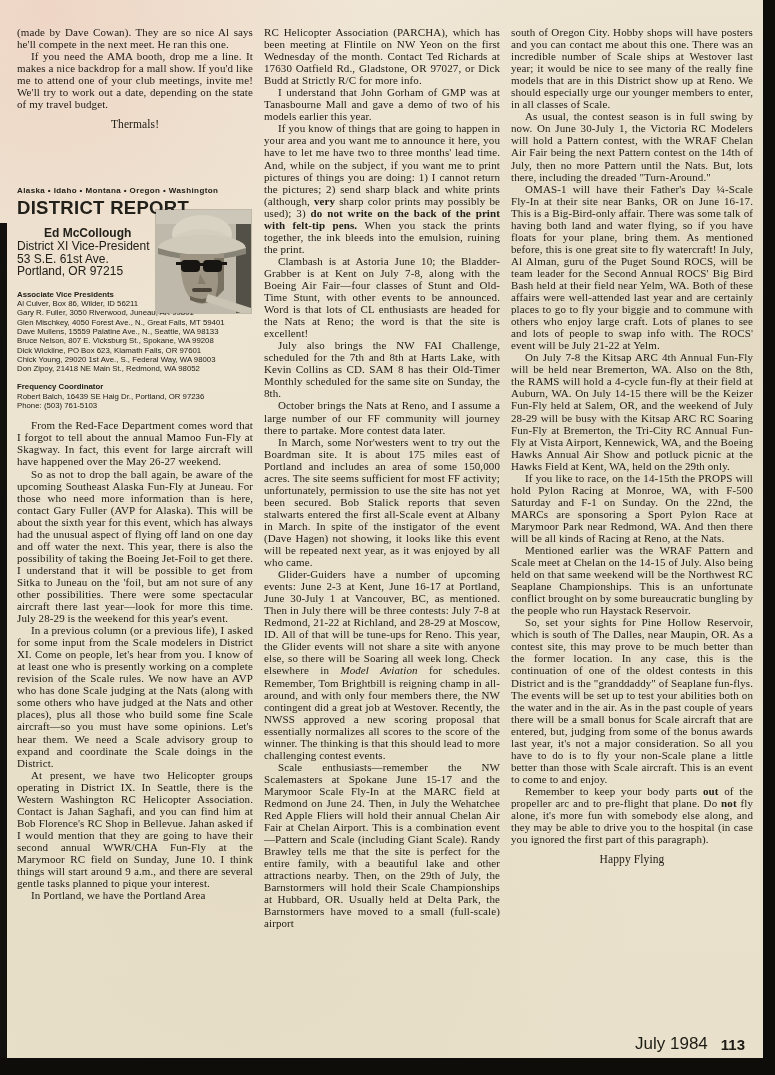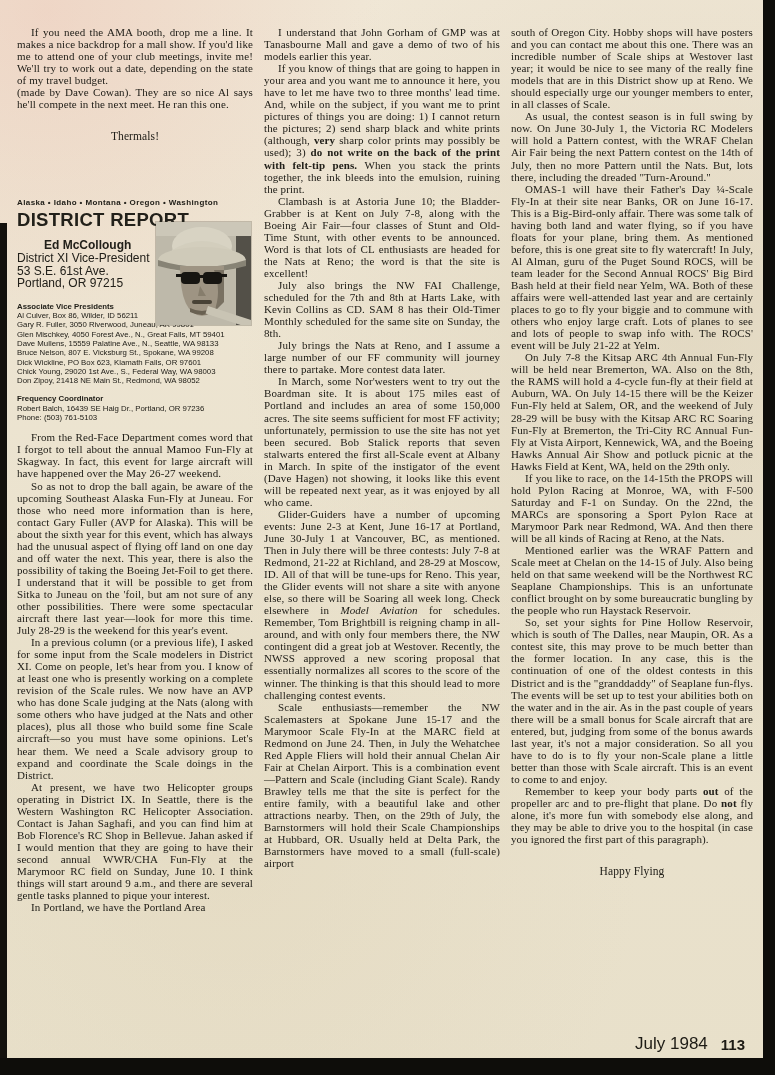--- a/index.html
+++ b/index.html
@@ -17,21 +17,21 @@
   .edge-right{position:absolute;right:0;top:0;bottom:0;width:12px;background:#0e0d0a;}
   .edge-bottom{position:absolute;left:0;right:0;bottom:0;height:17px;background:#0e0d0a;}
 
   .content{position:absolute;left:17px;top:26px;right:27px;display:flex;gap:11px;}
   .col{width:236px;flex:0 0 auto;}
   .col.c3{width:242px;}
 
   .para{margin:0;text-align:justify;font-size:11px;line-height:12.05px;letter-spacing:0.1px;}
   .para.indent{text-indent:14px;}
   .para.noindent{text-indent:0;}
-  .para.center{text-align:center;text-indent:0;margin-top:20px;font-size:11.5px;}
+  .para.center{text-align:center;text-indent:0;margin-top:8px;font-size:11.5px;}
   .para b{font-weight:bold;}
   .para i{font-style:italic;}
 
   .district-header{position:relative;margin-top:56px;}
   .states{font-family:Liberation Sans, sans-serif;font-weight:bold;font-size:8px;letter-spacing:0.4px;}
   .xi{font-family:"Liberation Sans", sans-serif;font-weight:bold;font-size:42px;line-height:1.0;margin-top:5px;letter-spacing:1px;}
   .dr{font-family:"Liberation Sans", sans-serif;font-weight:bold;font-size:18.5px;letter-spacing:0.3px;margin-top:2px;}
   .officer{font-family:"Liberation Sans", sans-serif;font-size:12px;line-height:12.6px;margin-top:8px;}
   .officer .name{font-weight:bold;padding-left:27px;}
 
@@ -50,22 +50,22 @@
 </style>
 </head>
 <body>
 
 <div class="page">
 
   <div class="content">
 
     <div class="col c1">
       <div>
+          <p class="para noindent">(made by Dave Cowan). They are so nice Al says he'll compete in the next meet. He ran this one.</p>
           <p class="para indent">If you need the AMA booth, drop me a line. It makes a nice backdrop for a mall show. If you'd like me to attend one of your club meetings, invite me! We'll try to work out a date, depending on the state of my travel budget.</p>
-          <p class="para noindent">(made by Dave Cowan). They are so nice Al says he'll compete in the next meet. He ran this one.</p>
           <p class="para center">Thermals!</p>
         </div>
 
       <div class="district-header">
         <div class="states">Alaska  •  Idaho  •  Montana  •  Oregon  •  Washington</div>
         <div class="dr">DISTRICT REPORT</div>
 
         <div class="officer">
           <div class="name">Ed McCollough</div>
           <div>District XI Vice-President</div>
@@ -130,25 +130,26 @@
       <div class="col1-body">
           <p class="para indent">From the Red-Face Department comes word that I forgot to tell about the annual Mamoo Fun-Fly at Skagway. In fact, this event for large aircraft will have happened over the May 26-27 weekend.</p>
           <p class="para indent">So as not to drop the ball again, be aware of the upcoming Southeast Alaska Fun-Fly at Juneau. For those who need more information than is here, contact Gary Fuller (AVP for Alaska). This will be about the sixth year for this event, which has always had the unusual aspect of flying off land on one day and off water the next. This year, there is also the possibility of taking the Boeing Jet-Foil to get there. I understand that it will be possible to get from Sitka to Juneau on the 'foil, but am not sure of any other possibilities. There were some spectacular aircraft there last year—look for more this time. July 28-29 is the weekend for this year's event.</p>
           <p class="para indent">In a previous column (or a previous life), I asked for some input from the Scale modelers in District XI. Come on people, let's hear from you. I know of at least one who is presently working on a complete revision of the Scale rules. We now have an AVP who has done Scale judging at the Nats (along with some others who have judged at the Nats and other places), plus all those who build some fine Scale aircraft—so you must have some opinions. Let's hear them. We need a Scale advisory group to expand and coordinate the Scale doings in the District.</p>
           <p class="para indent">At present, we have two Helicopter groups operating in District IX. In Seattle, there is the Western Washington RC Helicopter Association. Contact is Jahan Saghafi, and you can find him at Bob Florence's RC Shop in Bellevue. Jahan asked if I would mention that they are going to have their second annual WWR/CHA Fun-Fly at the Marymoor RC field on Sunday, June 10. I think things will start around 9 a.m., and there are several gentle tasks planned to pique your interest.</p>
           <p class="para indent">In Portland, we have the Portland Area</p>
         </div>
     </div>
 
     <div class="col c2">
+        <p class="para noindent">RC Helicopter Association (PARCHA), which has been meeting at Flintile on NW Yeon on the first Wednesday of the month. Contact Ted Richards at 17630 Oatfield Rd., Gladstone, OR 97027, or Dick Budd at Strictly R/C for more info.</p>
         <p class="para indent">I understand that John Gorham of GMP was at Tanasbourne Mall and gave a demo of two of his models earlier this year.</p>
         <p class="para indent">If you know of things that are going to happen in your area and you want me to announce it here, you have to let me have two to three months' lead time. And, while on the subject, if you want me to print pictures of things you are doing: 1) I cannot return the pictures; 2) send sharp black and white prints (although, <b>very</b> sharp color prints may possibly be used); 3) <b>do not write on the back of the print with felt-tip pens.</b> When you stack the prints together, the ink bleeds into the emulsion, ruining the print.</p>
         <p class="para indent">Clambash is at Astoria June 10; the Bladder-Grabber is at Kent on July 7-8, along with the Boeing Air Fair—four classes of Stunt and Old-Time Stunt, with other events to be announced. Word is that lots of CL enthusiasts are headed for the Nats at Reno; the word is that the site is excellent!</p>
         <p class="para indent">July also brings the NW FAI Challenge, scheduled for the 7th and 8th at Harts Lake, with Kevin Collins as CD. SAM 8 has their Old-Timer Monthly scheduled for the same site on Sunday, the 8th.</p>
-        <p class="para indent">July brings the Nats at Reno, and I assume a large number of our FF community will journey there to partake. More contest data later.</p>
+        <p class="para indent">October brings the Nats at Reno, and I assume a large number of our FF community will journey there to partake. More contest data later.</p>
         <p class="para indent">In March, some Nor'westers went to try out the Boardman site. It is about 175 miles east of Portland and includes an area of some 150,000 acres. The site seems sufficient for most FF activity; unfortunately, permission to use the site has not yet been secured. Bob Stalick reports that seven stalwarts entered the first all-Scale event at Albany in March. In spite of the instigator of the event (Dave Hagen) not showing, it looks like this event will be repeated next year, as it was enjoyed by all who came.</p>
         <p class="para indent">Glider-Guiders have a number of upcoming events: June 2-3 at Kent, June 16-17 at Portland, June 30-July 1 at Vancouver, BC, as mentioned. Then in July there will be three contests: July 7-8 at Redmond, 21-22 at Richland, and 28-29 at Moscow, ID. All of that will be tune-ups for Reno. This year, the Glider events will not share a site with anyone else, so there will be Soaring all week long. Check elsewhere in <i>Model Aviation</i> for schedules. Remember, Tom Brightbill is reigning champ in all-around, and with only four members there, the NW contingent did a great job at Westover. Recently, the NWSS approved a new scoring proposal that essentially normalizes all scores to the score of the winner. The thinking is that this should lead to more challenging contest events.</p>
         <p class="para indent">Scale enthusiasts—remember the NW Scalemasters at Spokane June 15-17 and the Marymoor Scale Fly-In at the MARC field at Redmond on June 24. Then, in July the Wehatchee Red Apple Fliers will hold their annual Chelan Air Fair at Chelan Airport. This is a combination event—Pattern and Scale (including Giant Scale). Randy Brawley tells me that the site is perfect for the entire family, with a beautiful lake and other attractions nearby. Then, on the 29th of July, the Barnstormers will hold their Scale Championships at Hubbard, OR. Usually held at Delta Park, the Barnstormers have moved to a small (full-scale) airport</p>
       </div>
 
     <div class="col c3">
         <p class="para noindent">south of Oregon City. Hobby shops will have posters and you can contact me about this one. There was an incredible number of Scale ships at Westover last year; it would be nice to see many of the really fine models that are in this District show up at Reno. We should especially urge our younger members to enter, in all classes of Scale.</p>
         <p class="para indent">As usual, the contest season is in full swing by now. On June 30-July 1, the Victoria RC Modelers will hold a Pattern contest, with the WRAF Chelan Air Fair being the next Pattern contest on the 14th of July, then no more Pattern until the Nats. But, lots there, including the dreaded "Turn-Around."</p>
         <p class="para indent">OMAS-1 will have their Father's Day ¼-Scale Fly-In at their site near Banks, OR on June 16-17. This is a Big-Bird-only affair. There was some talk of having both land and water flying, so if you have floats for your plane, bring them. As mentioned before, this is one great site to fly watercraft! In July, Al Alman, guru of the Puget Sound ROCS, will be team leader for the Second Annual ROCS' Big Bird Bash held at their field near Yelm, WA. Both of these affairs were well-attended last year and are certainly places to go to fly your biggie and to commune with others who enjoy large craft. Lots of planes to see and lots of people to swap info with. The ROCS' event will be July 21-22 at Yelm.</p>
         <p class="para indent">On July 7-8 the Kitsap ARC 4th Annual Fun-Fly will be held near Bremerton, WA. Also on the 8th, the RAMS will hold a 4-cycle fun-fly at their field at Auburn, WA. On July 14-15 there will be the Keizer Fun-Fly held at Salem, OR, and the weekend of July 28-29 will be busy with the Kitsap ARC RC Soaring Fun-Fly at Bremerton, the Tri-City RC Annual Fun-Fly at Vista Airport, Kennewick, WA, and the Boeing Hawks Annual Air Show and potluck picnic at the Hawks Field at Kent, WA, held on the 29th only.</p>

